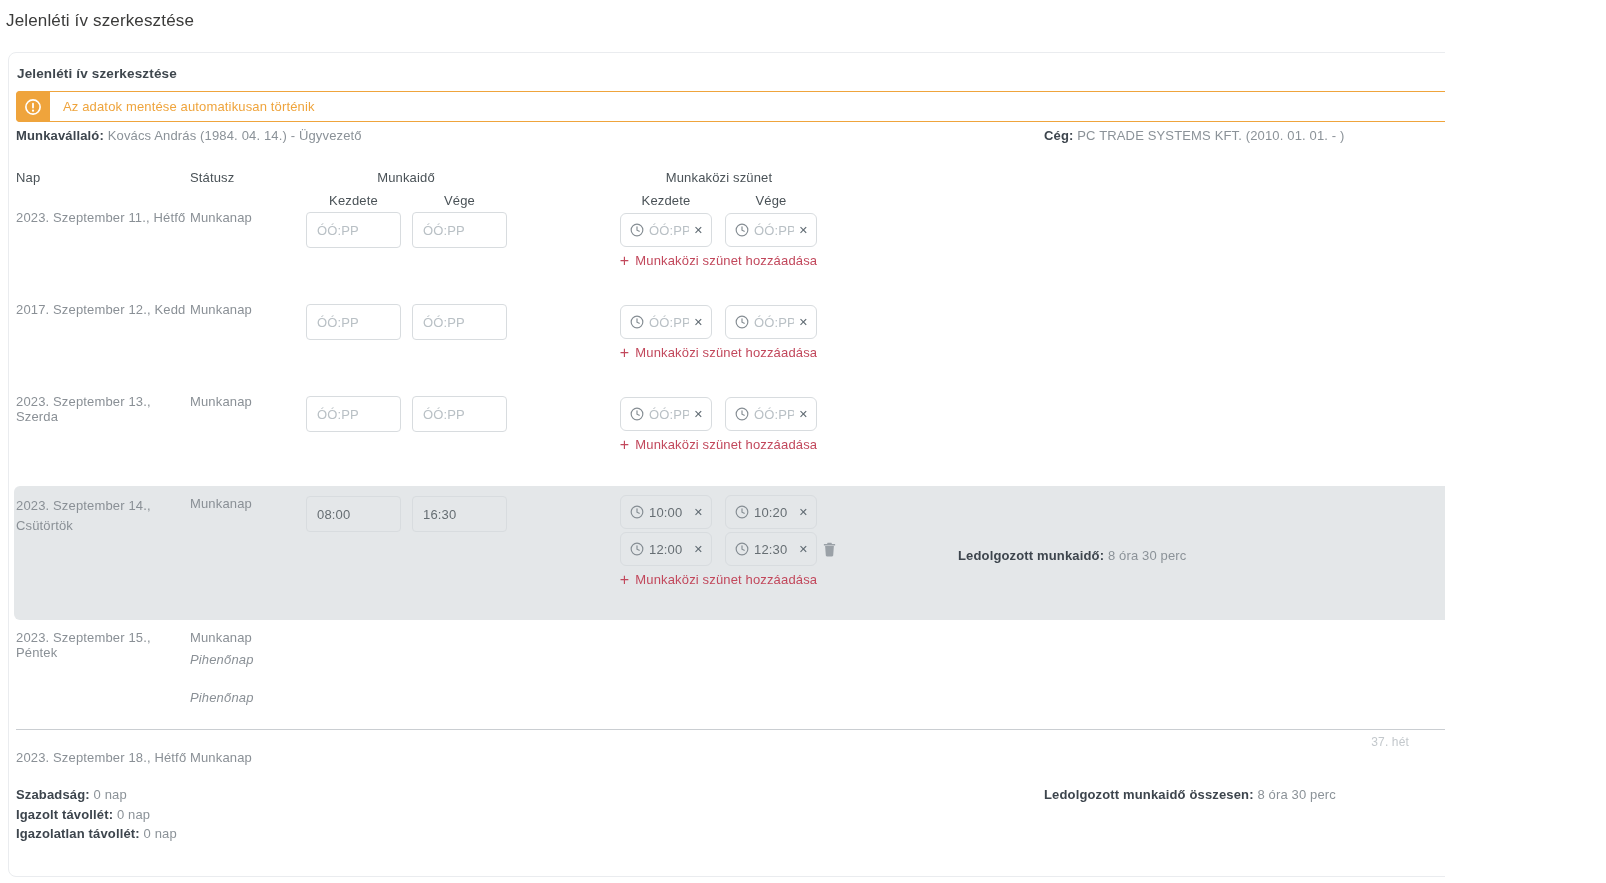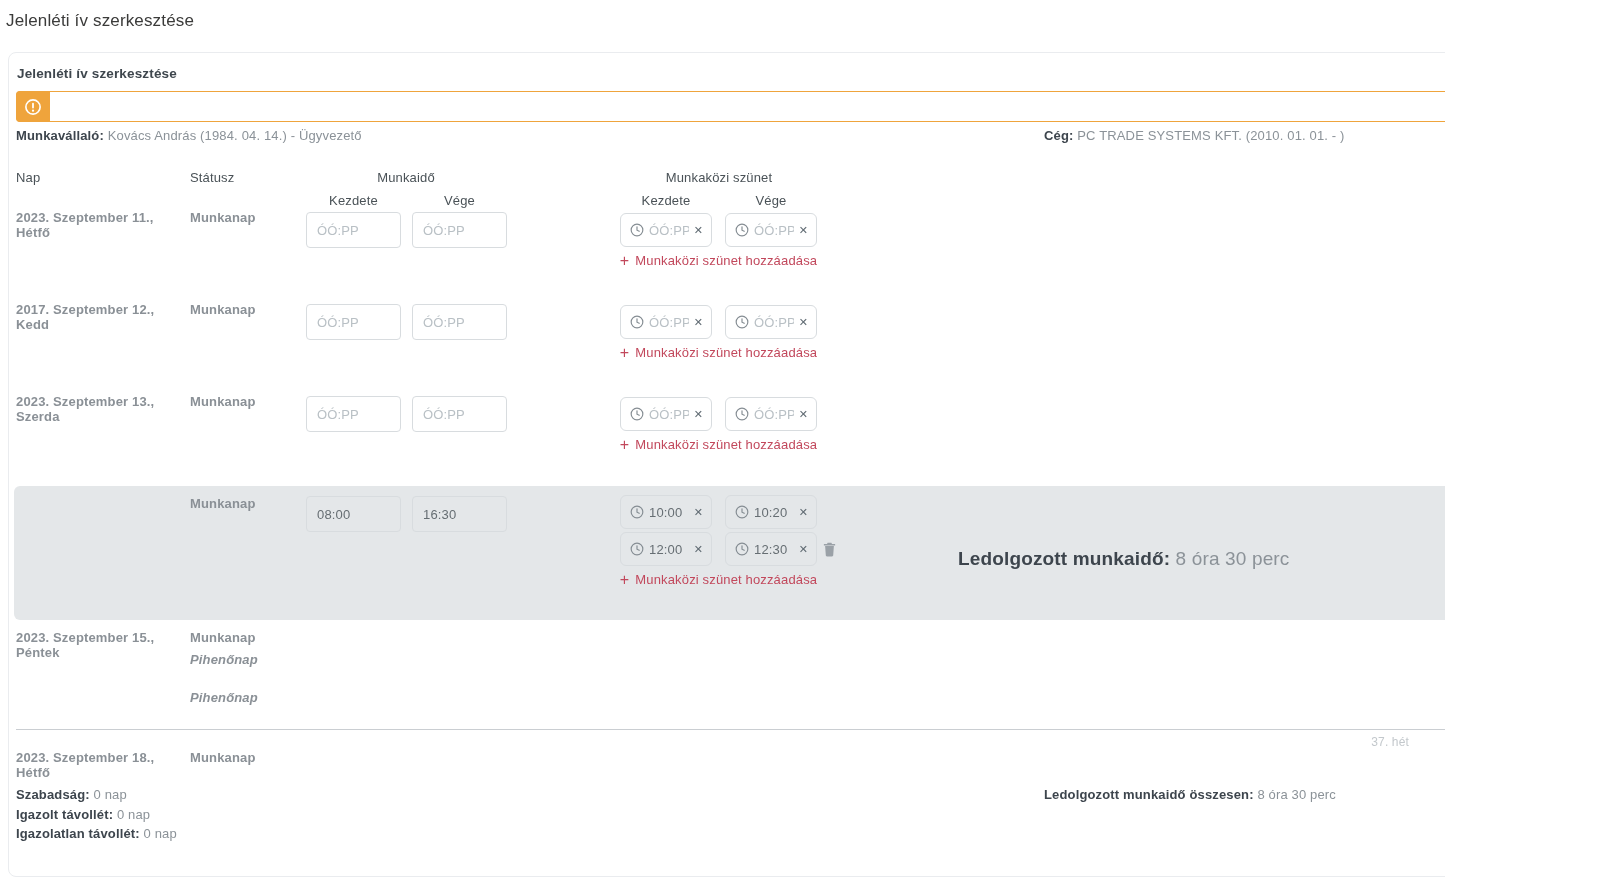--- a/index.html
+++ b/index.html
@@ -17,41 +17,41 @@
   .banner { left:16px; top:91px; width:1540px; height:31px; border:1px solid #EFA43C; border-radius:4px; background:#fff; }
   .banner-iconbox { position:absolute; left:-1px; top:-1px; width:34px; height:31px; background:#EFA43C; border-radius:4px 0 0 4px; display:flex; align-items:center; justify-content:center; }
   .banner-text { position:absolute; left:46px; top:0; height:29px; display:flex; align-items:center; font-size:13px; color:#EFA43C; }
   .banner-close { position:absolute; right:13px; top:0; height:29px; display:flex; align-items:center; font-size:14px; color:#EFA43C; cursor:pointer; }
 
   .lbl { font-weight:700; color:#3d454d; }
   .val { color:#8b9298; }
   .info { font-size:13px; }
 
   .hdr { font-size:13px; font-weight:500; color:#4a5257; }
-  .cell { font-size:13px; color:#8a9096;font-weight:bold; }
+  .cell { font-size:13px; color:#8a9096; }
   .date { left:16px; width:175px; }
   .wrap { width:142px; line-height:1.55; }
   .status { left:190px; width:120px; }
   .it { font-style:italic; }
 
   .tin { position:absolute; width:95px; height:36px; border:1px solid #d8dcdf; border-radius:4px; background:transparent; padding:0 0 0 10px; font-family:inherit; font-size:13px; color:#666e73; outline:none; letter-spacing:.15px; }
   .tin::placeholder { color:#b9c0c5; }
 
   .chip { position:absolute; width:92px; height:34px; border:1px solid #d8dcdf; border-radius:6px; background:transparent; display:flex; align-items:center; padding:0 8px 0 9px; gap:5px; }
   .cin { width:40px; min-width:0; border:none; background:transparent; font-family:inherit; font-size:13px; color:#666e73; outline:none; letter-spacing:.15px; }
   .cin::placeholder { color:#b9c0c5; }
   .clock { display:flex; align-items:center; flex:0 0 auto; }
   .chip-x { margin-left:auto; font-size:11px; color:#5f6a72; cursor:pointer; flex:0 0 auto; }
 
   .add-break { left:620px; width:197px; display:flex; align-items:center; justify-content:center; gap:6px; font-size:13px; color:#C2485C; cursor:pointer; white-space:nowrap; }
   .plus { font-size:16px; line-height:13px; font-weight:400; }
 
   .hl-row { left:14px; top:486px; width:1573px; height:134px; background:#E4E7E9; border-radius:6px; }
 
-  .worked { left:958px; top:548px; font-size:19px; }
+  .worked { left:958px; top:548px; font-size:13px; }
 
   .divider { left:16px; top:729px; width:1554px; height:1px; background:#caced2; }
   .week { right:36px; top:735px; font-size:12px; color:#c3c8cc; }
 
   .sum { font-size:13px; }
 
   .back-btn { left:1537px; top:845px; width:60px; height:29px; background:#e3e7ea; border:none; border-radius:4px; font-family:inherit; font-size:13px; color:#46525a; cursor:pointer; }
 
   .sb-track { left:1589px; top:0; width:8px; height:883px; background:#f7f8f8; }
   .sb-thumb { left:1589px; top:494px; width:8px; height:163px; background:#7f7f7f; border-radius:4px; }
@@ -70,20 +70,21 @@
   <div class="abs card-heading">Jelenléti ív szerkesztése</div>
 
   <div class="abs banner">
     <div class="banner-iconbox">
       <svg width="18" height="18" viewBox="0 0 24 24">
         <circle cx="12" cy="12" r="9.5" fill="none" stroke="#ffffff" stroke-width="2.2"></circle>
         <rect x="10.8" y="6.3" width="2.4" height="7.6" rx="1.2" fill="#ffffff"></rect>
         <circle cx="12" cy="16.9" r="1.5" fill="#ffffff"></circle>
       </svg>
     </div>
+    <div class="banner-text">Az adatok mentése automatikusan történik</div>
     <div class="banner-close">✕</div>
   </div>
 
   <div class="abs info" style="left:16px;top:128px">
     <span class="lbl">Munkavállaló:</span>
     <span class="val">Kovács András (1984. 04. 14.) - Ügyvezető</span>
   </div>
   <div class="abs info" style="left:1044px;top:128px">
     <span class="lbl">Cég:</span>
     <span class="val">PC TRADE SYSTEMS KFT. (2010. 01. 01. - )</span>
@@ -179,20 +180,21 @@
       </span>
     <input class="cin" placeholder="ÓÓ:PP" style="">
     <span class="chip-x">✕</span>
   </div>
   <div class="abs add-break" style="top:437px">
     <span class="plus">+</span>
     <span>Munkaközi szünet hozzáadása</span>
   </div>
 
   <div class="abs hl-row"></div>
+  <div class="abs cell date wrap" style="top:496px">2023. Szeptember 14., Csütörtök</div>
   <div class="abs cell status" style="top:496px">Munkanap</div>
   <input class="tin" style="left: 306px; top: 496px;" value="08:00">
   <input class="tin" style="left: 412px; top: 496px;" value="16:30">
   <div class="chip" style="left:620px;top:495px">
     <span class="clock">
         <svg width="14" height="14" viewBox="0 0 24 24">
           <circle cx="12" cy="12" r="10" fill="none" stroke="#858d93" stroke-width="2"></circle>
           <path d="M12 6.5v5.8l3.8 2" fill="none" stroke="#858d93" stroke-width="2" stroke-linecap="round"></path>
         </svg>
       </span>

